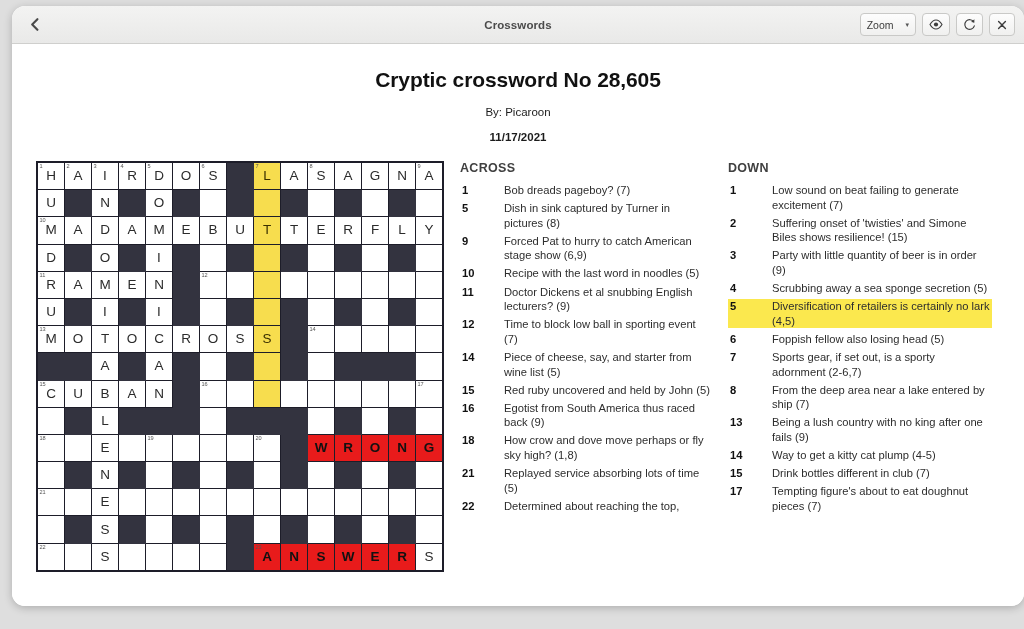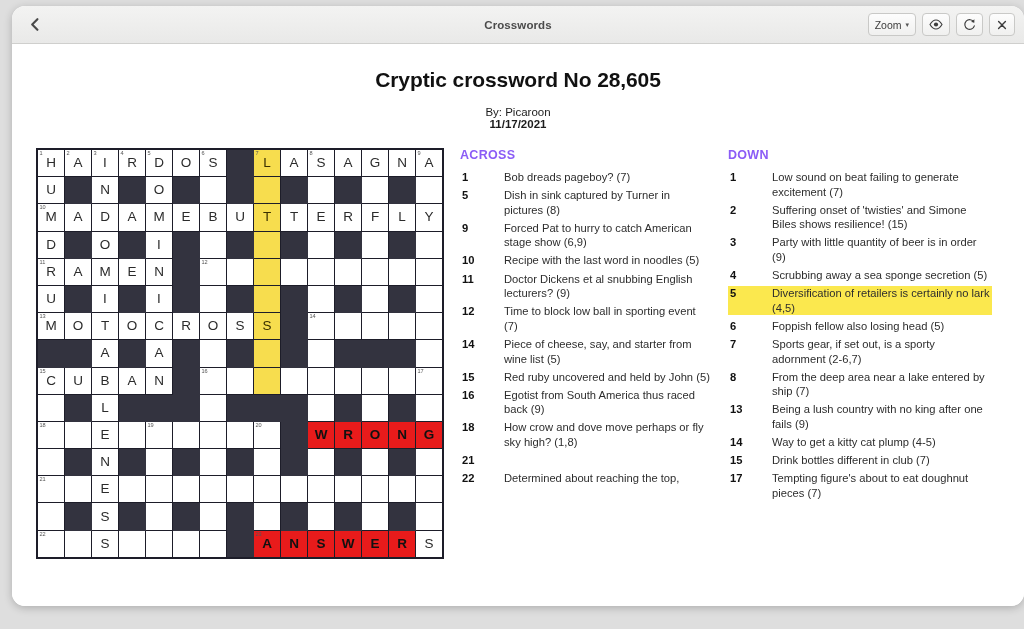--- a/index.html
+++ b/index.html
@@ -72,21 +72,21 @@
   .tb-btn {
     height: 23px;
     min-width: 24px;
     padding: 0 6px;
     background: linear-gradient(#fdfdfd, #f0f0ef);
     border: 1px solid #c9c9c7;
     border-radius: 4px;
     display: flex;
     align-items: center;
     justify-content: center;
-    gap: 4px;
+    gap: 12px;
     font-size: 10.5px;
     color: #3d3d3d;
     cursor: pointer;
     box-sizing: border-box;
   }
   .tb-btn svg { display:block; }
   .caret { font-size: 7px; line-height: 1; color:#555; }
 
   
   .page {
@@ -105,20 +105,21 @@
     font-weight: bold;
     letter-spacing: -0.1px;
   }
   .puzzle-by {
     margin-top: 14px;
     font-size: 11.5px;
     font-weight: normal;
     color: #1c1c1c;
   }
   .puzzle-date {
+    margin-top: 13px;
     font-size: 11.5px;
     font-weight: bold;
     color: #1c1c1c;
   }
 
   .content {
     display: flex;
     margin-top: 18px;
     padding: 0 14px 0 24px;
     gap: 0;
@@ -167,21 +168,21 @@
   .clues-col {
     flex: 0 0 auto;
     padding-left: 16px;
     box-sizing: border-box;
   }
   .clues-across { width: 268px; }
   .clues-down   { width: 280px; }
   .clues-head {
     font-size: 12.5px;
     font-weight: bold;
-    color: #8b5cf6;
+    color: #404040;
     letter-spacing: .3px;
     margin-bottom: 8px;
   }
   ol.cluelist { list-style: none; margin: 0; padding: 0; }
   li.clue {
     display: flex;
     font-size: 11.2px;
     line-height: 14.6px;
     color: #2d2d2d;
     margin-bottom: 3.5px;
@@ -729,20 +730,21 @@
               <li class="clue">
                 <span class="clue-num">16</span>
                 <span class="clue-text">Egotist from South America thus raced back (9)</span>
               </li>
               <li class="clue">
                 <span class="clue-num">18</span>
                 <span class="clue-text">How crow and dove move perhaps or fly sky high? (1,8)</span>
               </li>
               <li class="clue">
                 <span class="clue-num">21</span>
+                <span class="clue-text">Replayed service absorbing lots of time (5)</span>
               </li>
               <li class="clue">
                 <span class="clue-num">22</span>
                 <span class="clue-text">Determined about reaching the top,</span>
               </li>
             </ol>
         </div>
 
         <div class="clues-col clues-down">
           <div class="clues-head">DOWN</div>

